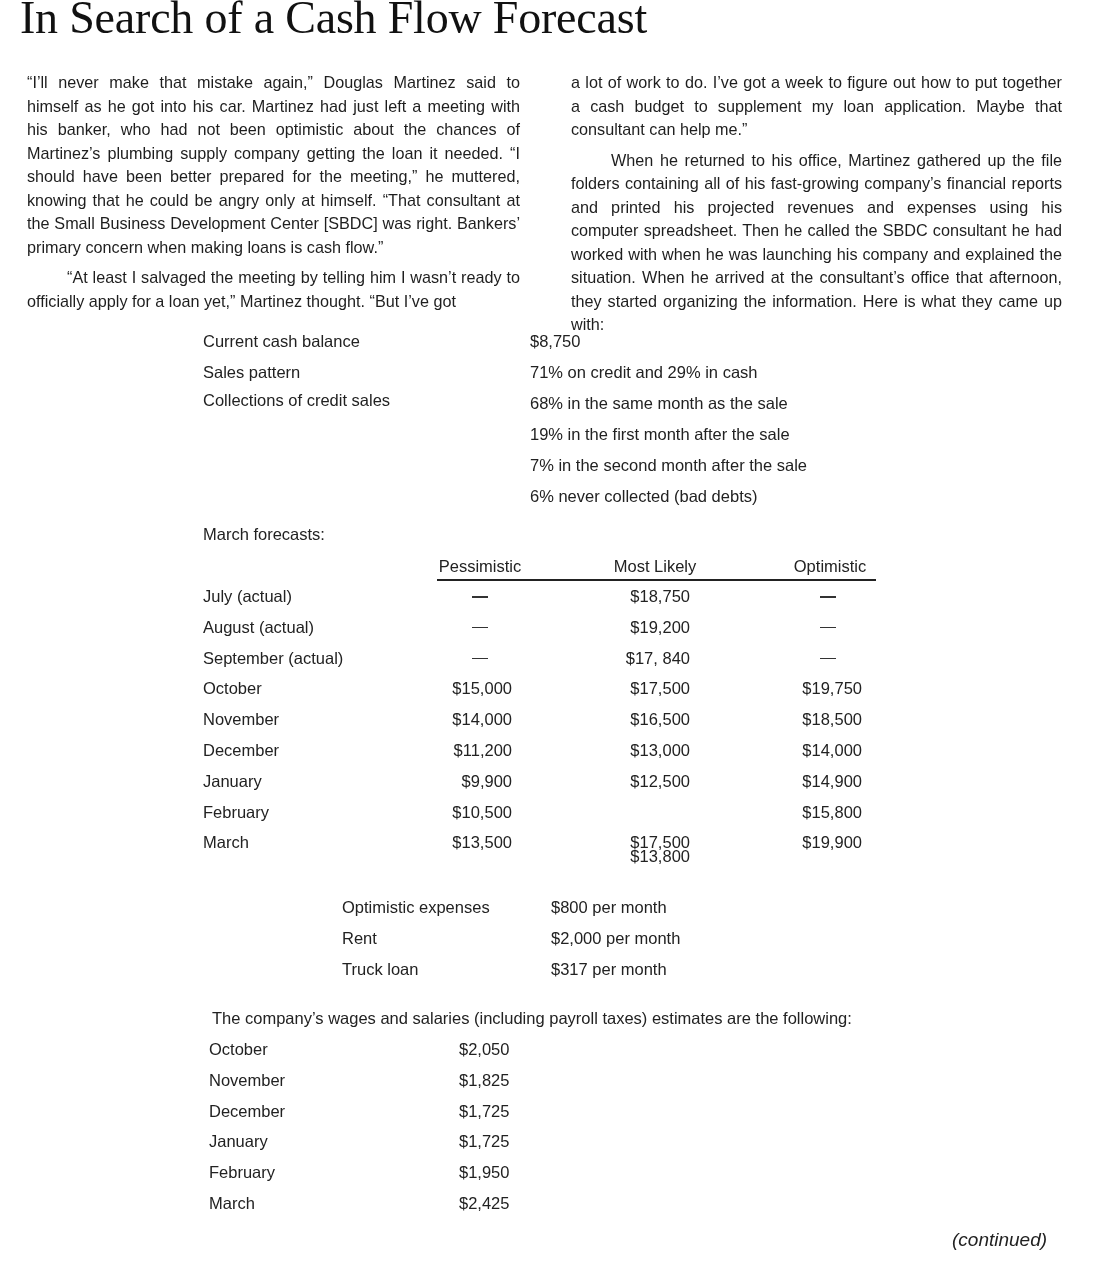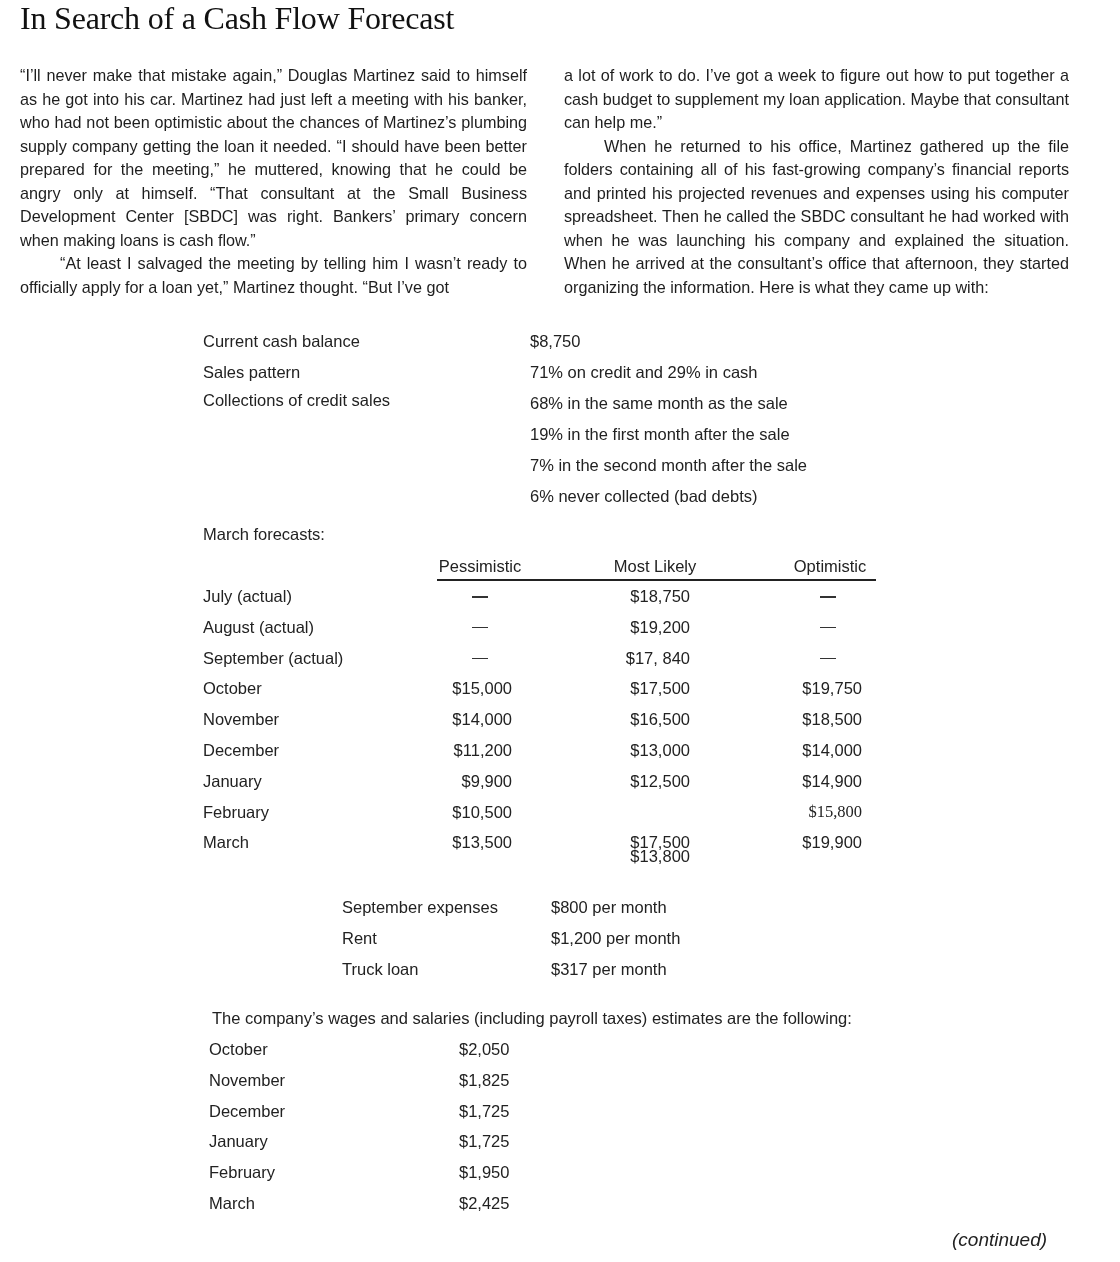--- a/index.html
+++ b/index.html
@@ -1,19 +1,19 @@
 <!DOCTYPE html>
 <html><head>
   <meta charset="utf-8">
   <style>
     html, body { margin: 0; padding: 0; background: #ffffff; }
     body { width: 1120px; height: 1262px; position: relative; overflow: hidden; color: #1e1e1e; font-family: "Liberation Sans", "DejaVu Sans", sans-serif; }
-    .title { position: absolute; left: 20px; top: 0px; font-family: "Liberation Serif", "DejaVu Serif", serif; font-size: 32px; line-height: 36px; color: #111; margin: 0; font-weight: normal; letter-spacing: -0.2px; }
+    .title { position: absolute; left: 20px; top: 0px; font-family: "Liberation Serif", "DejaVu Serif", serif; font-size: 46px; line-height: 36px; color: #111; margin: 0; font-weight: normal; letter-spacing: -0.2px; }
     .col { position: absolute; font-size: 16.2px; line-height: 23.5px; text-align: justify; color: #1e1e1e; }
-    .col p { margin: 0; }
+    .col p { margin: 7px; }
     .col p.indent { text-indent: 40px; }
     .col-left { left: 20px; top: 64px; width: 507px; }
     .col-right { left: 564px; top: 64px; width: 505px; }
     .txt { position: absolute; font-size: 16.5px; line-height: 20px; white-space: nowrap; color: #222; }
     .r { text-align: right; }
     .c { text-align: center; }
     .rule { position: absolute; height: 1.5px; background: #222; }
     .dash { display: inline-block; width: 16px; height: 1.5px; background: #333; vertical-align: middle; }
     .continued { position: absolute; left: 952px; top: 1229px; font-style: italic; font-size: 19px; color: #222; }
   </style>
@@ -92,36 +92,36 @@
       <div>
         <span class="txt" style="left: 203px; top: 770.8px;">January</span>
         <span class="txt r" style="left: 392px; width: 120px; top: 770.8px;">$9,900</span>
         <span class="txt r" style="left: 570px; width: 120px; top: 770.8px;">$12,500</span>
         <span class="txt r" style="left: 742px; width: 120px; top: 770.8px;">$14,900</span>
       </div>
       <div>
         <span class="txt" style="left: 203px; top: 801.6px;">February</span>
         <span class="txt r" style="left: 392px; width: 120px; top: 801.6px;">$10,500</span>
         <span class="txt r" style="left: 570px; width: 120px; top: 801.6px; margin-top: 44px;">$13,800</span>
-        <span class="txt r" style="left: 742px; width: 120px; top: 801.6px; font-family: Liberation Serif, serif;">$15,800</span>
+        <span class="txt r" style="left: 742px; width: 120px; top: 801.6px;">$15,800</span>
       </div>
       <div>
         <span class="txt" style="left: 203px; top: 832.4px;">March</span>
         <span class="txt r" style="left: 392px; width: 120px; top: 832.4px;">$13,500</span>
         <span class="txt r" style="left: 570px; width: 120px; top: 832.4px;">$17,500</span>
         <span class="txt r" style="left: 742px; width: 120px; top: 832.4px;">$19,900</span>
       </div>
     </div>
 </div>
 
 <div>
-  <span class="txt" style="left:342px; top:897px;">September expenses</span>
+  <span class="txt" style="left:342px; top:897px;">Optimistic expenses</span>
   <span class="txt" style="left:551px; top:897px;">$800 per month</span>
   <span class="txt" style="left:342px; top:928px;">Rent</span>
-  <span class="txt" style="left:551px; top:928px;">$1,200 per month</span>
+  <span class="txt" style="left:551px; top:928px;">$2,000 per month</span>
   <span class="txt" style="left:342px; top:959px;">Truck loan</span>
   <span class="txt" style="left:551px; top:959px;">$317 per month</span>
 </div>
 
 <div>
   <span class="txt" style="left:212px; top:1008px;">The company’s wages and salaries (including payroll taxes) estimates are the following:</span>
   <div id="wage-rows">
       <div>
         <span class="txt" style="left: 209px; top: 1039px;">October</span>
         <span class="txt" style="left: 459px; top: 1039px;">$2,050</span>

